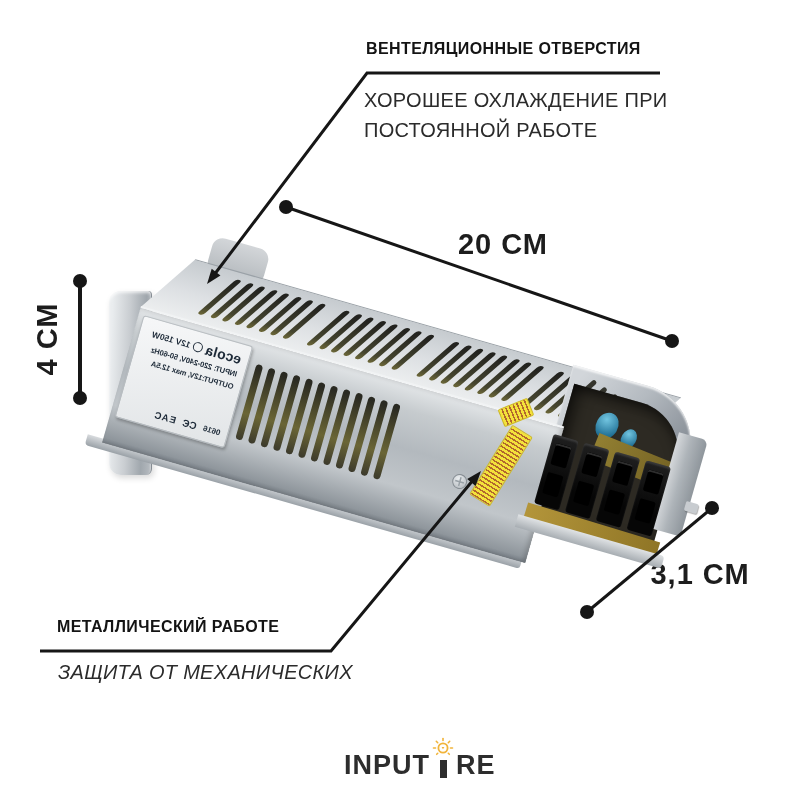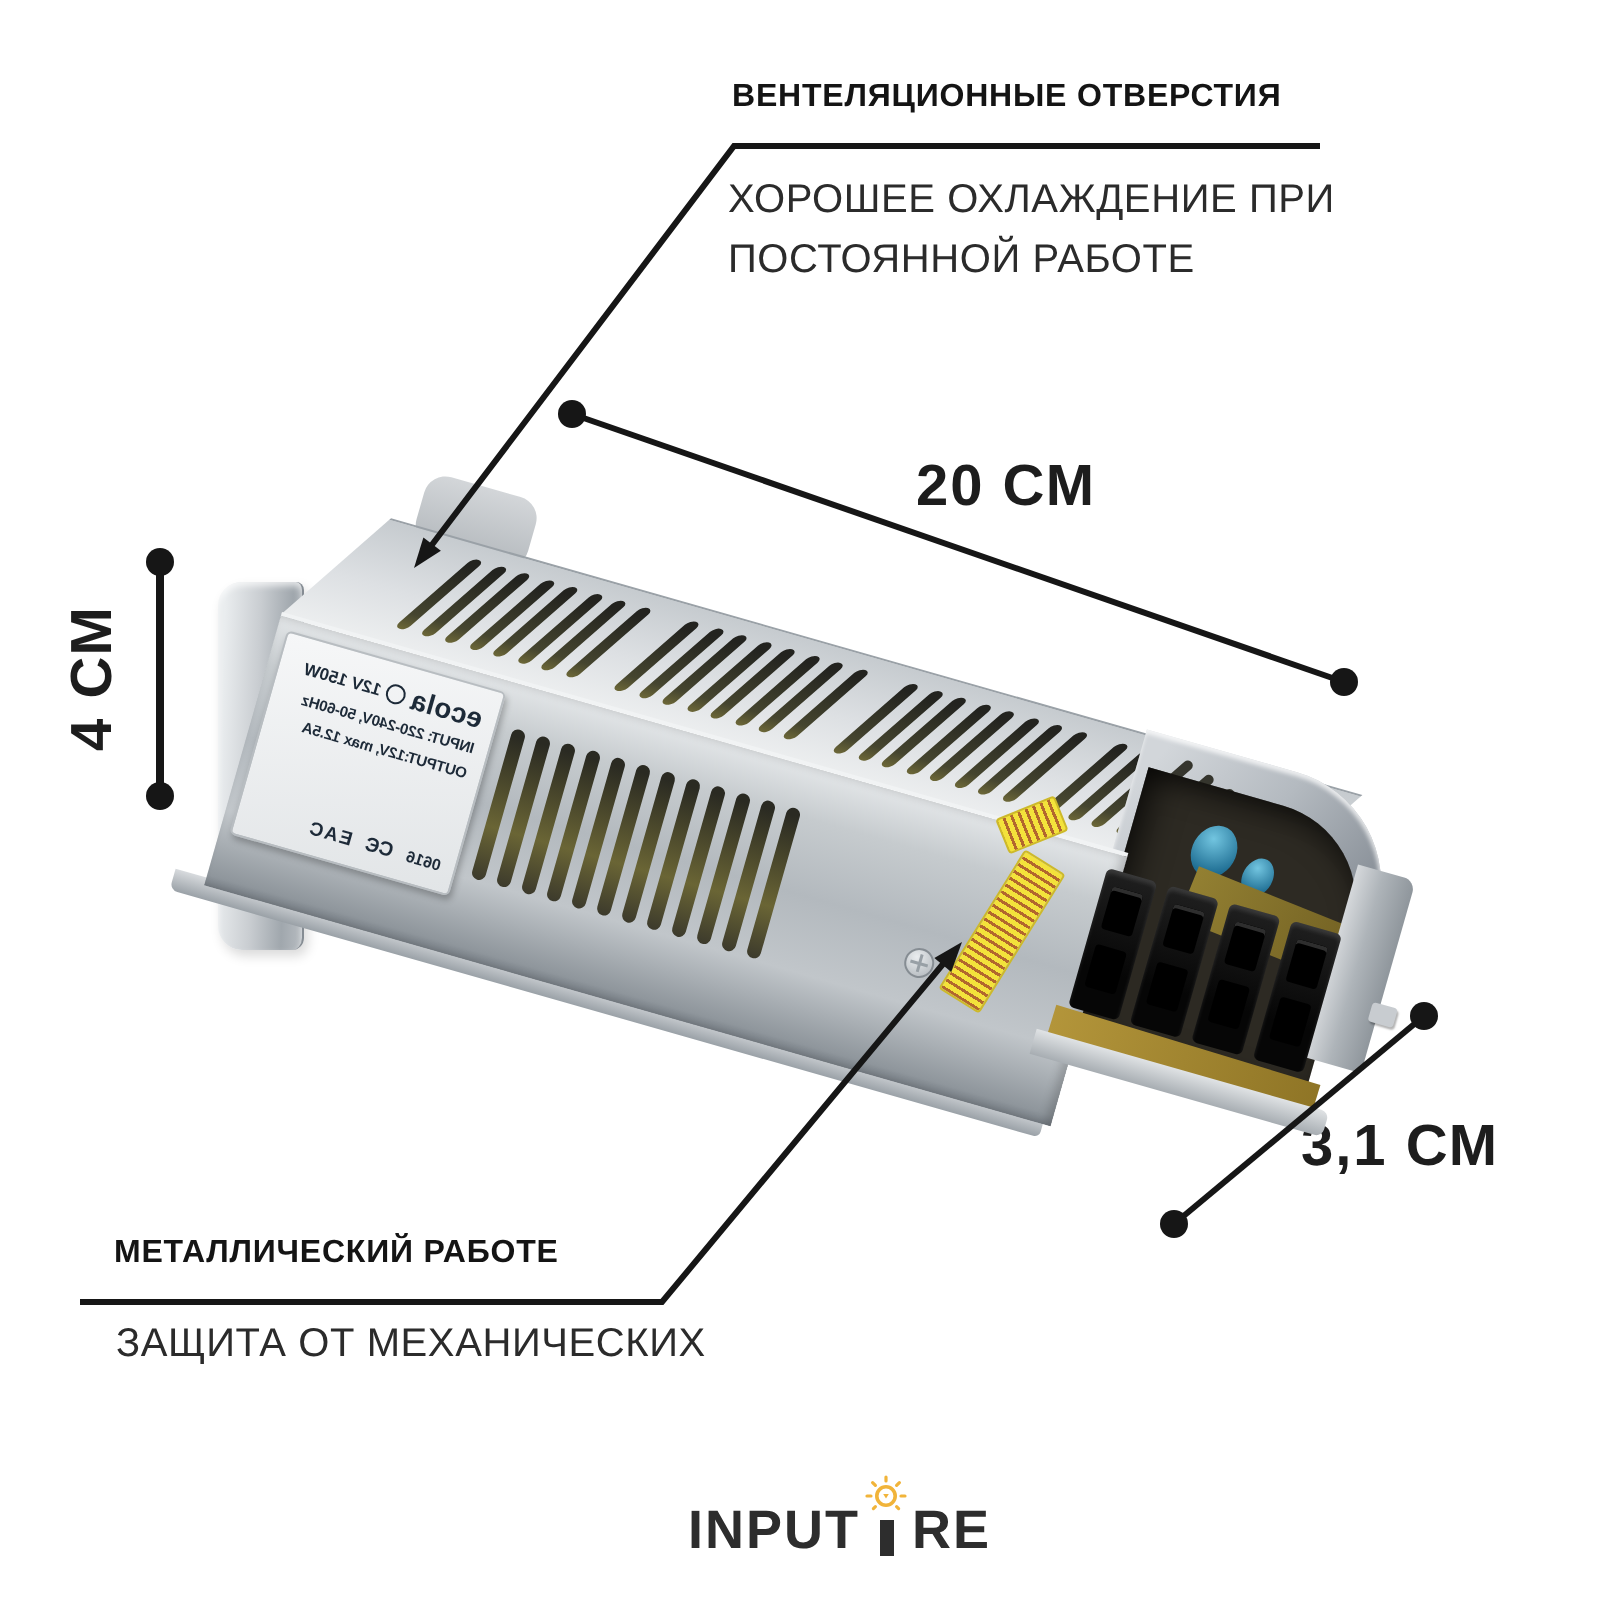--- a/index.html
+++ b/index.html
@@ -9,21 +9,21 @@
   }
   .abs{position:absolute;}
 
   
   .callout-title{font-size:16px;font-weight:700;letter-spacing:.4px;color:#141414;white-space:nowrap;text-align:right;}
   .callout-desc{font-size:20px;font-weight:400;letter-spacing:.3px;color:#2b2b2b;line-height:30px;white-space:nowrap;}
   .dim-label{font-size:29px;font-weight:600;letter-spacing:1px;color:#1d1d1d;white-space:nowrap;}
   #vent-title{left:366px;top:40px;}
   #vent-desc{left:364px;top:85px;}
   #case-title{left:57px;top:618px;}
-  #case-desc{left:58px;top:657px;}
+  #case-desc{left:58px;top:657px;font-style:italic;}
   #dim-length{left:503px;top:244px;transform:translate(-50%,-50%);}
   #dim-height{left:47px;top:339px;transform:translate(-50%,-50%) rotate(-90deg);}
   #dim-depth{left:700px;top:574px;transform:translate(-50%,-50%);}
 
   
   #lines{left:0;top:0;z-index:50;pointer-events:none;}
 
   
   #flange-left{
     left:109px;top:291px;width:42px;height:184px;z-index:9;

